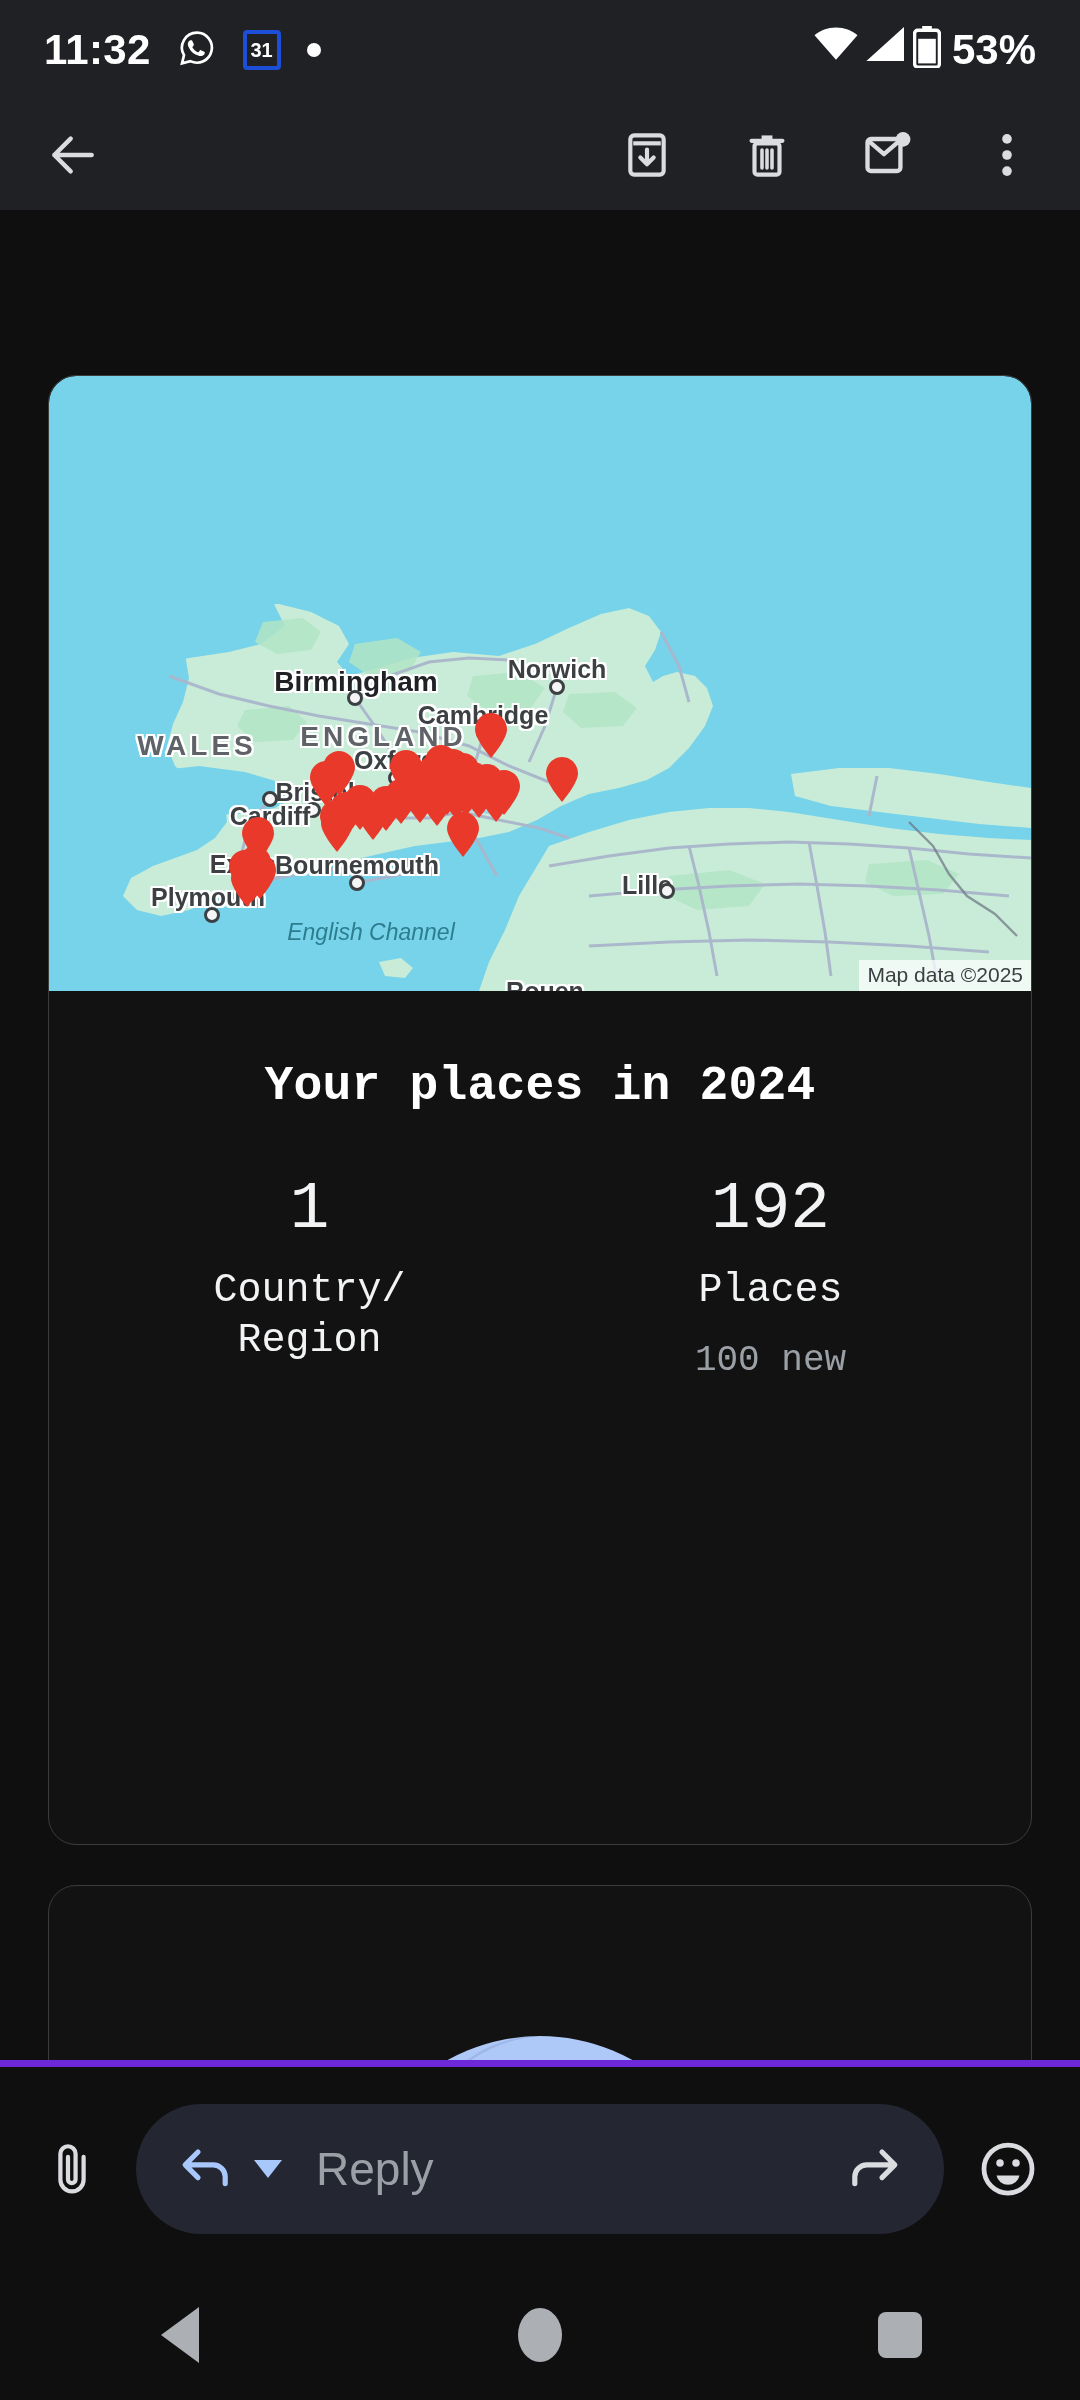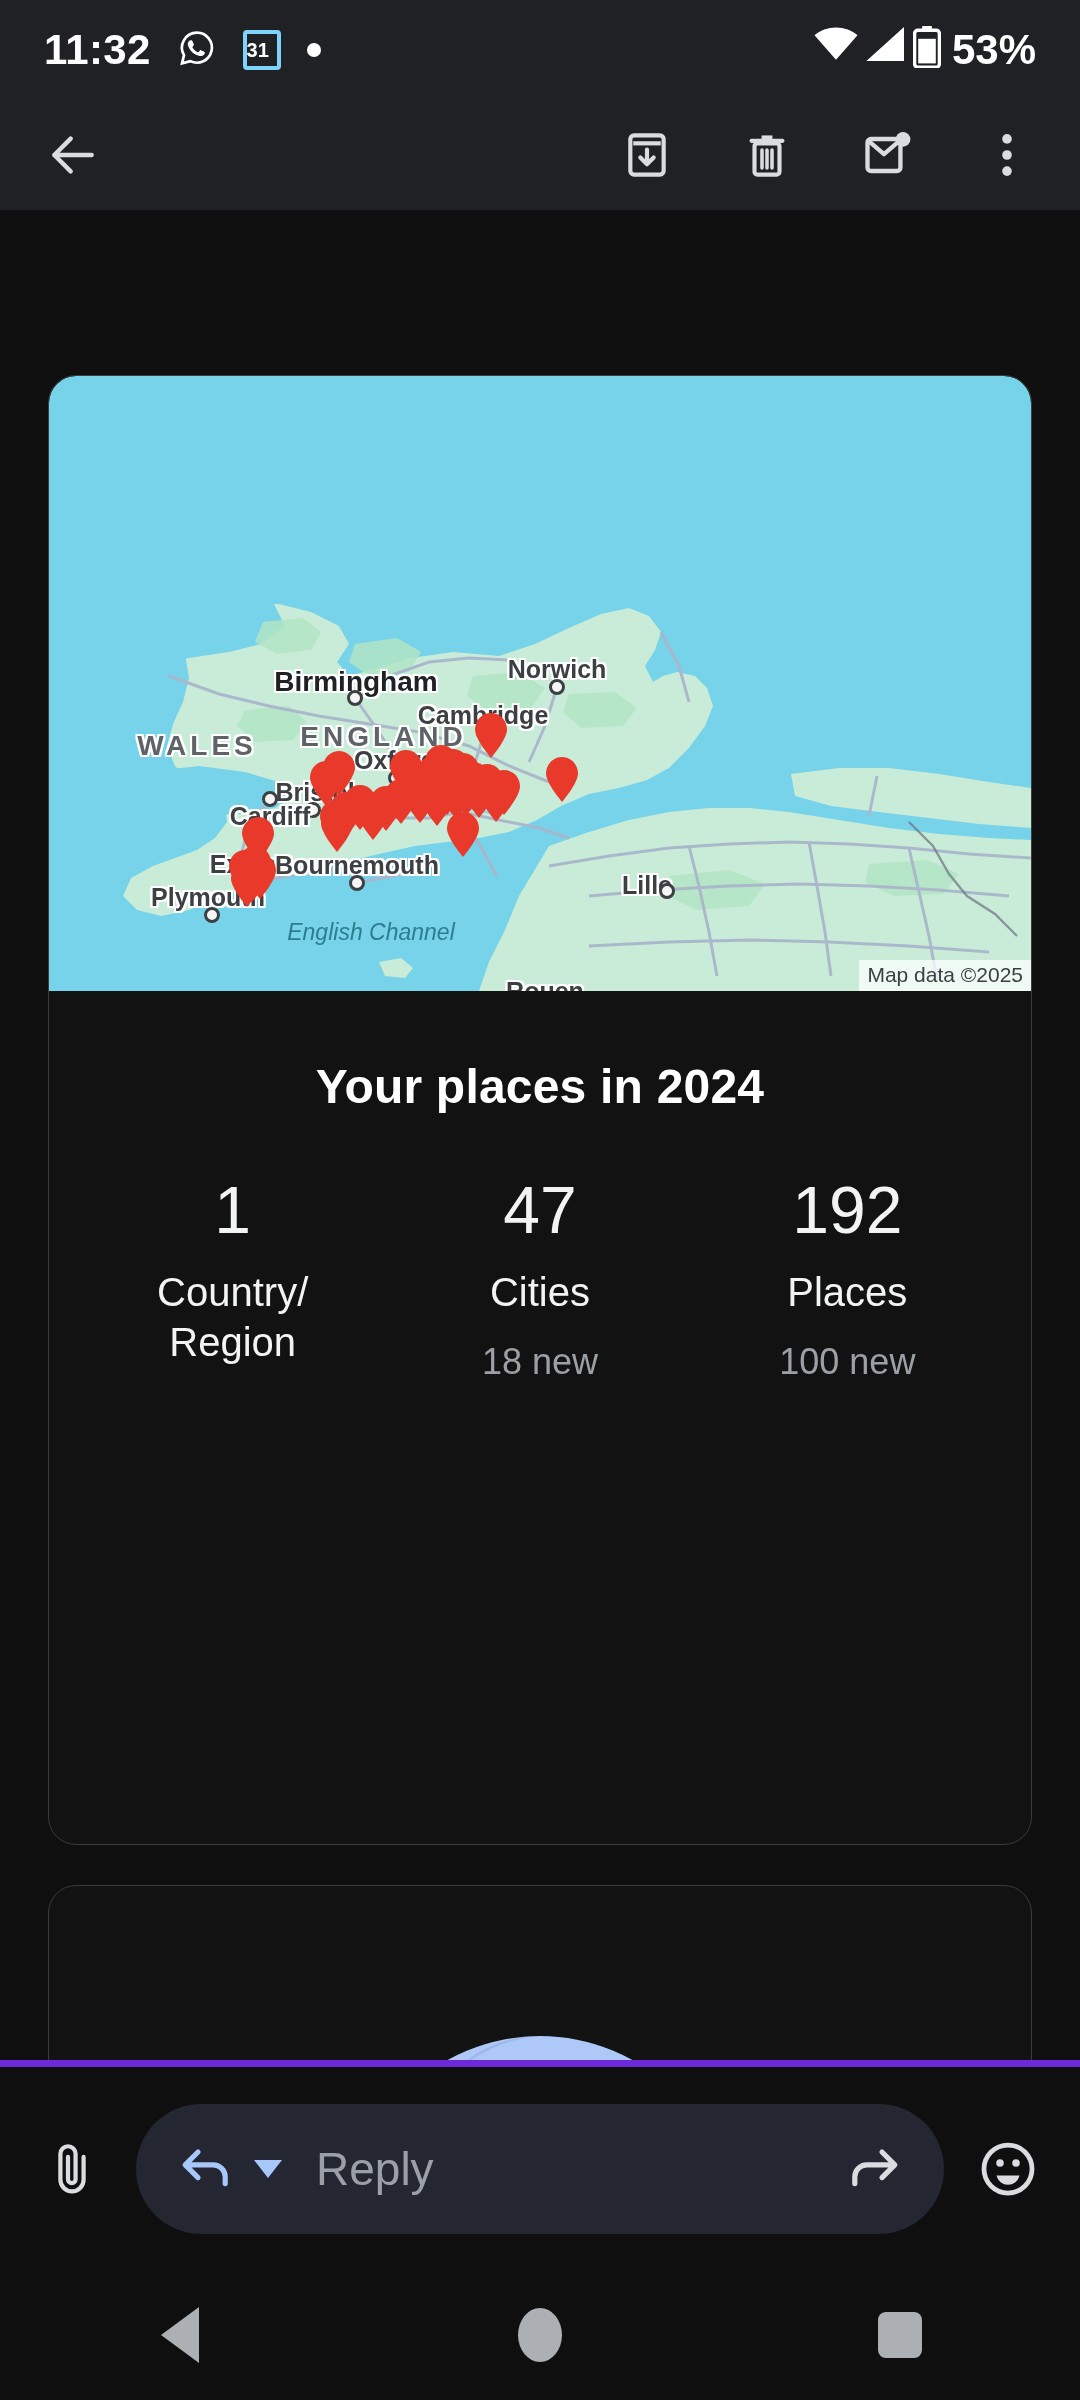--- a/index.html
+++ b/index.html
@@ -16,22 +16,22 @@
   .statusbar{
     position:absolute; top:0; left:0; width:1080px; height:100px;
     background:#1f2124;
     display:flex; align-items:center; padding:0 44px;
   }
   .sb-left{ display:flex; align-items:center; gap:26px; }
   .sb-time{ font-size:42px; font-weight:600; letter-spacing:.3px; color:#ffffff; }
   .sb-right{ margin-left:auto; display:flex; gap:5px; }
   .sb-batt-text{ font-size:42px; font-weight:600; color:#ffffff; margin-left:6px; }
   .cal-icon{
-    width:38px; height:40px; border:4px solid #7dd3fc; border-radius:4px;
-    display:flex; align-items:center; justify-content:flex-start;
+    width:38px; height:40px; border:4px solid #1d4ed8; border-radius:4px;
+    display:flex; align-items:center; justify-content:center;
     font-size:20px; font-weight:700; color:#ffffff; line-height:1;
   }
   .dot-icon{ width:14px; height:14px; border-radius:50%; background:#ffffff; }
 
   
   .toolbar{
     position:absolute; top:100px; left:0; width:1080px; height:110px;
     background:#1f2124;
     display:flex; align-items:center; padding:0 44px;
   }
@@ -82,21 +82,21 @@
   .pin{
     position:absolute; width:36px; height:46px; transform:translate(-50%,-100%);
   }
   .attrib{
     position:absolute; right:0; bottom:0;
     background:rgba(255,255,255,.72);
     color:#3c4043; font-size:21px; padding:3px 8px 4px;
   }
 
   
-  .stats-wrap{ padding:0 30px; }
+  .stats-wrap{ padding:0 30px;font-family:Liberation Mono, monospace; }
   .stats-title{
     text-align:center; font-size:48px; font-weight:700; color:#ffffff;
     margin-top:68px; letter-spacing:.2px;
   }
   .stats-row{ display:flex; margin-top:62px; }
   .stat{ flex:1; text-align:center; }
   .stat-num{ font-size:66px; font-weight:500; color:#f1f3f4; line-height:1.05; }
   .stat-label{ font-size:40px; color:#f1f3f4; margin-top:22px; line-height:1.25; }
   .stat-new{
     font-size:36px; color:#9aa0a6; margin-top:24px; min-height:46px;
@@ -440,25 +440,20 @@
 
     <div class="stats-wrap">
       <div class="stats-title">Your places in 2024</div>
       <div class="stats-row" id="stats-row">
           <div class="stat">
             <div class="stat-num">1</div>
             <div class="stat-label">Country/<br>Region</div>
             <div class="stat-new empty">-</div>
           </div>
           <div class="stat">
-            <div class="stat-num">47</div>
-            <div class="stat-label">Cities</div>
-            <div class="stat-new">18 new</div>
-          </div>
-          <div class="stat">
             <div class="stat-num">192</div>
             <div class="stat-label">Places</div>
             <div class="stat-new">100 new</div>
           </div>
         </div>
     </div>
   </div>
 
   <div class="card" id="card-globe">
     <div class="globe-box">

